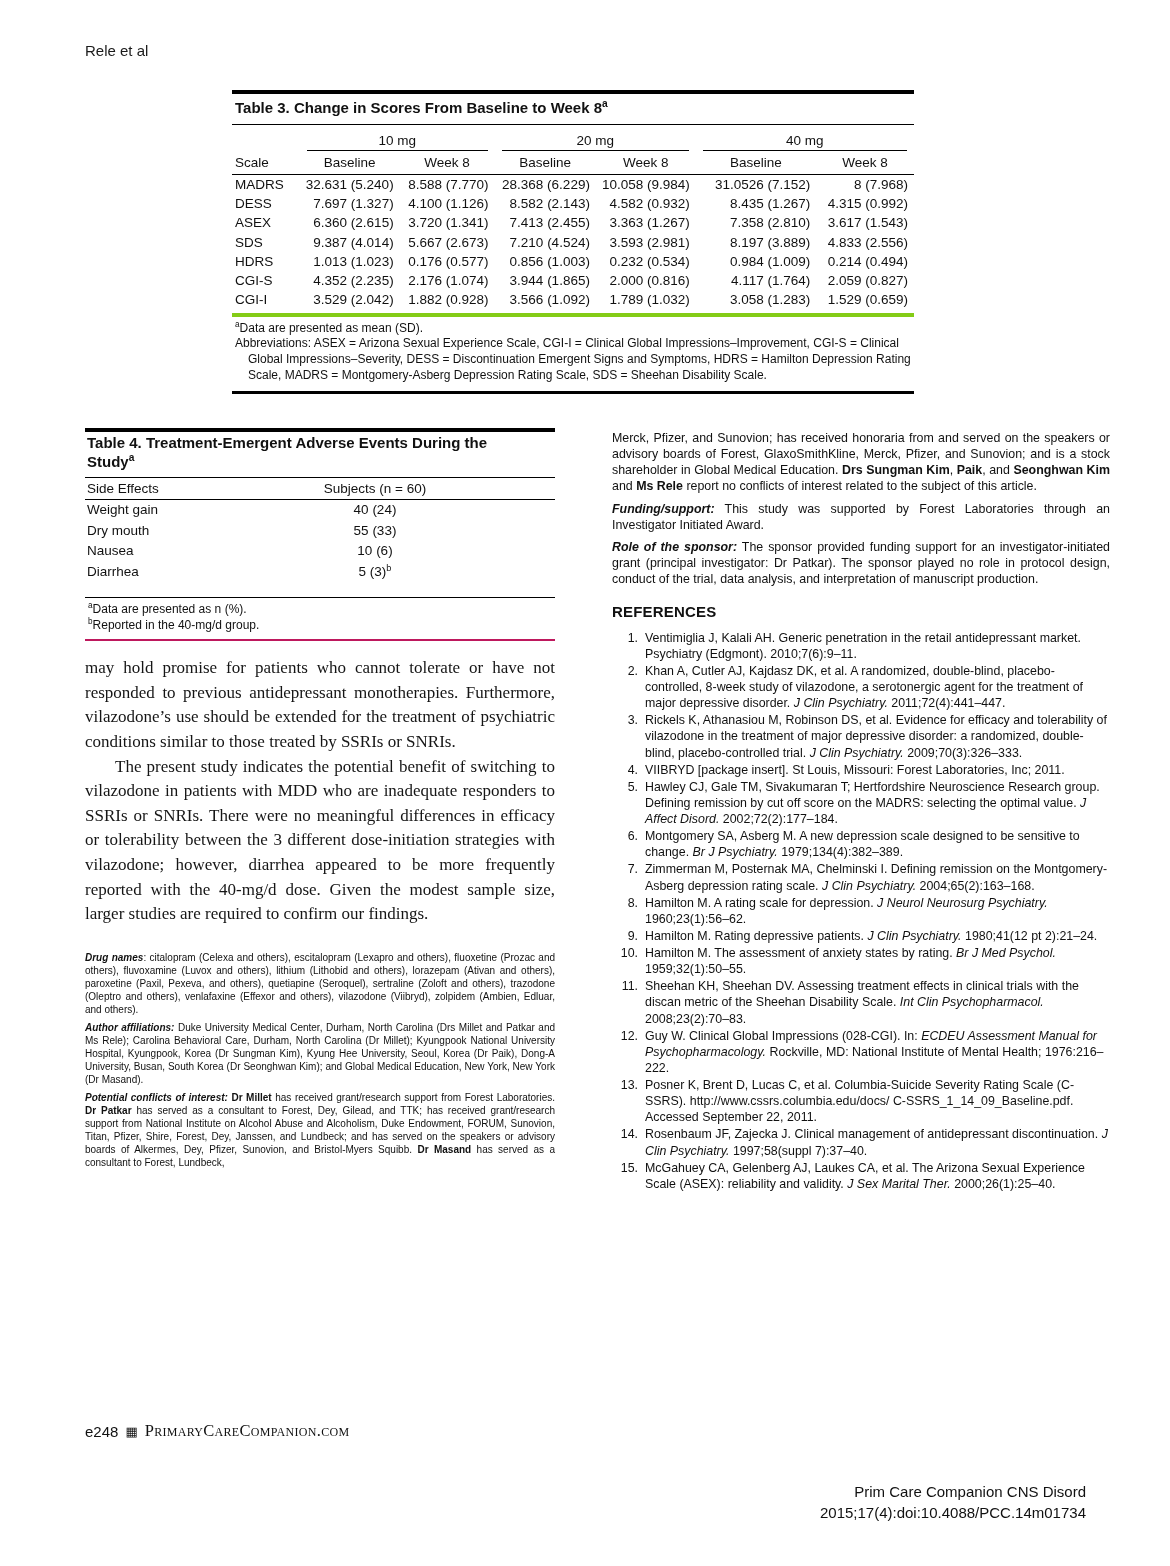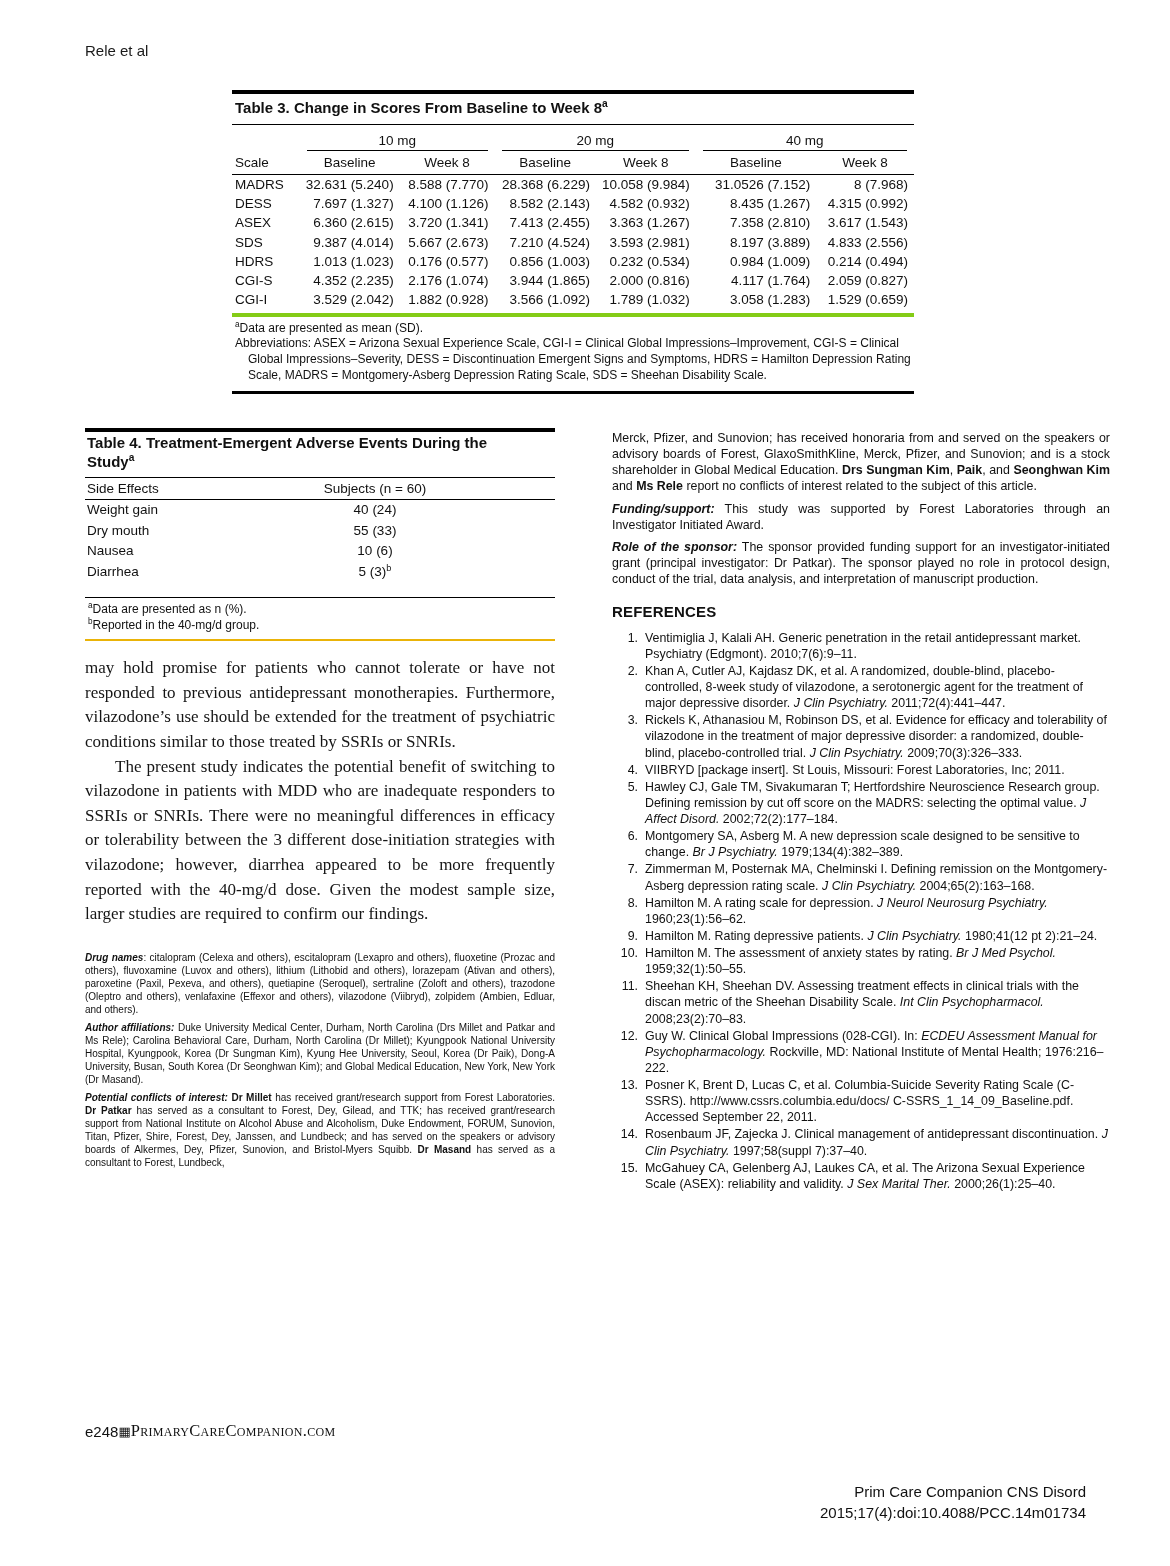--- a/index.html
+++ b/index.html
@@ -27,40 +27,40 @@
   .tbl-fn p.hang{padding-left:13px;text-indent:-13px}
 
   
   .tbl4{position:absolute;left:85px;top:428px;width:470px;border-top:4px solid #000}
   .tbl4 .tbl-title{padding:2px 30px 5px 2px}
   .tbl4 table{width:100%;border-collapse:collapse;font-size:13.5px;border-top:1px solid #000}
   .tbl4 th{font-weight:400;text-align:left;padding:3px 2px;border-bottom:1px solid #000}
   .tbl4 th.subjects,.tbl4 td.subjects{text-align:center}
   .tbl4 td{padding:1.5px 2px;line-height:1.3}
   .tbl4 tbody tr:last-child td{border-bottom:1px solid #000;padding-bottom:17px}
-  .tbl4 .tbl-fn{border-bottom:2px solid #eab308;padding-bottom:5px}
+  .tbl4 .tbl-fn{border-bottom:2px solid #be185d;padding-bottom:5px}
 
   
   .body-col{position:absolute;left:85px;top:656px;width:470px}
   .body-para{font-family:"Liberation Serif",serif;font-size:17px;line-height:1.45;text-align:justify;color:#151515}
   .body-para.indent{text-indent:30px}
   .notes{margin-top:24px;font-size:10px;line-height:1.3;text-align:justify}
   .notes p{margin:0 0 5px}
 
   
   .right-col{position:absolute;left:612px;top:430px;width:498px;font-size:12.4px;line-height:1.3}
   .right-col .rc-para{margin:0 0 6px;text-align:justify}
   .refs-heading{font-size:15px;font-weight:700;margin:15px 0 8px;letter-spacing:.2px;font-family:"Liberation Sans",sans-serif}
   ol.ref-list{list-style:none;margin:0;padding:0}
   .ref-item{display:flex;margin:0 0 1px}
   .ref-num{flex:0 0 26px;text-align:right;padding-right:7px}
   .ref-text{flex:1}
 
   
-  .footer-left{position:absolute;left:85px;top:1421px;display:flex;align-items:center;font-size:15px}
+  .footer-left{position:absolute;left:85px;top:1421px;display:flex;align-items:center;gap:7px;font-size:15px}
   .footer-left .logo{font-size:13px;line-height:1}
   .footer-left .site{font-family:"Liberation Serif",serif;font-variant:small-caps;font-size:16.5px;letter-spacing:.3px}
   .footer-right{position:absolute;right:84px;top:1481px;text-align:right;font-size:15px;line-height:1.4}
 </style>
 </head>
 <body>
 
 <div>
 
   <div class="running-head">Rele et al</div>

